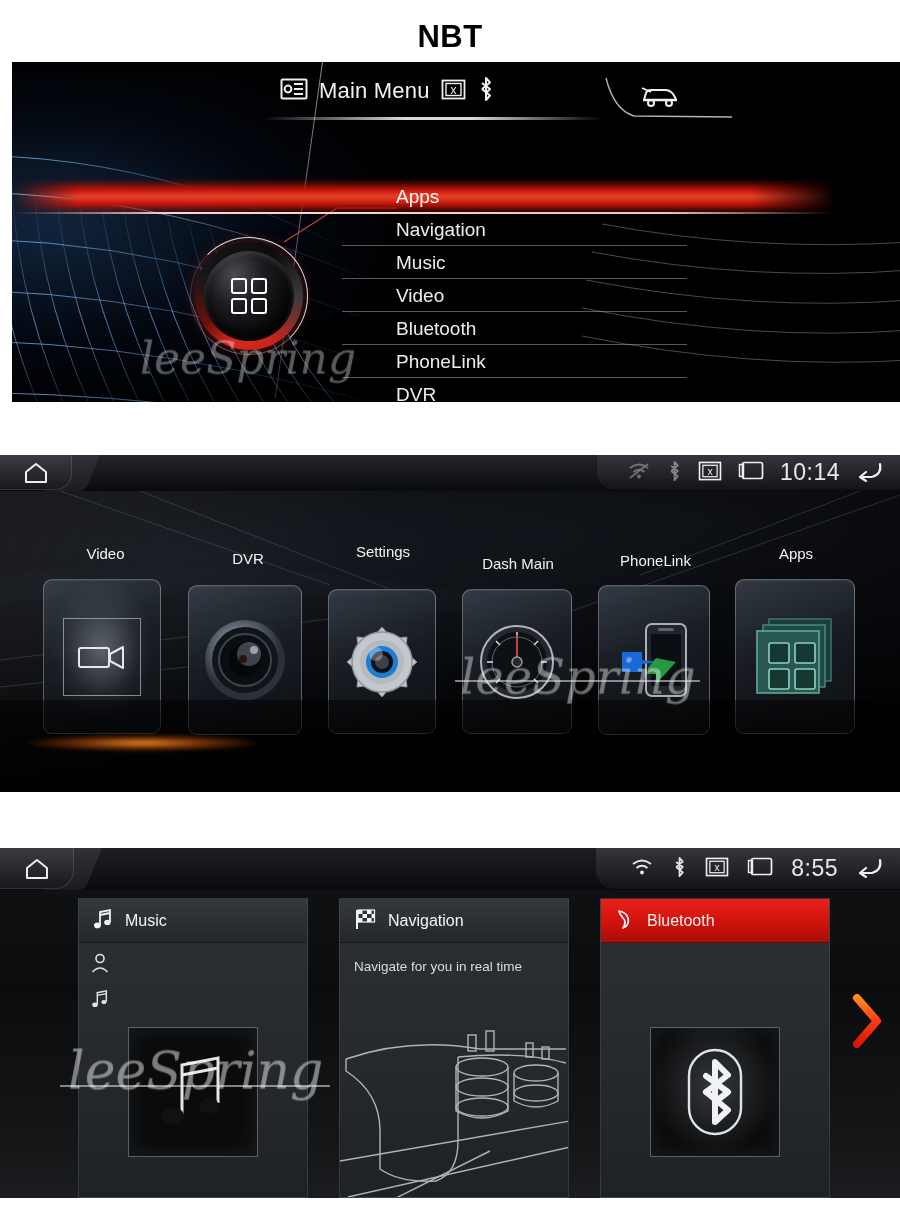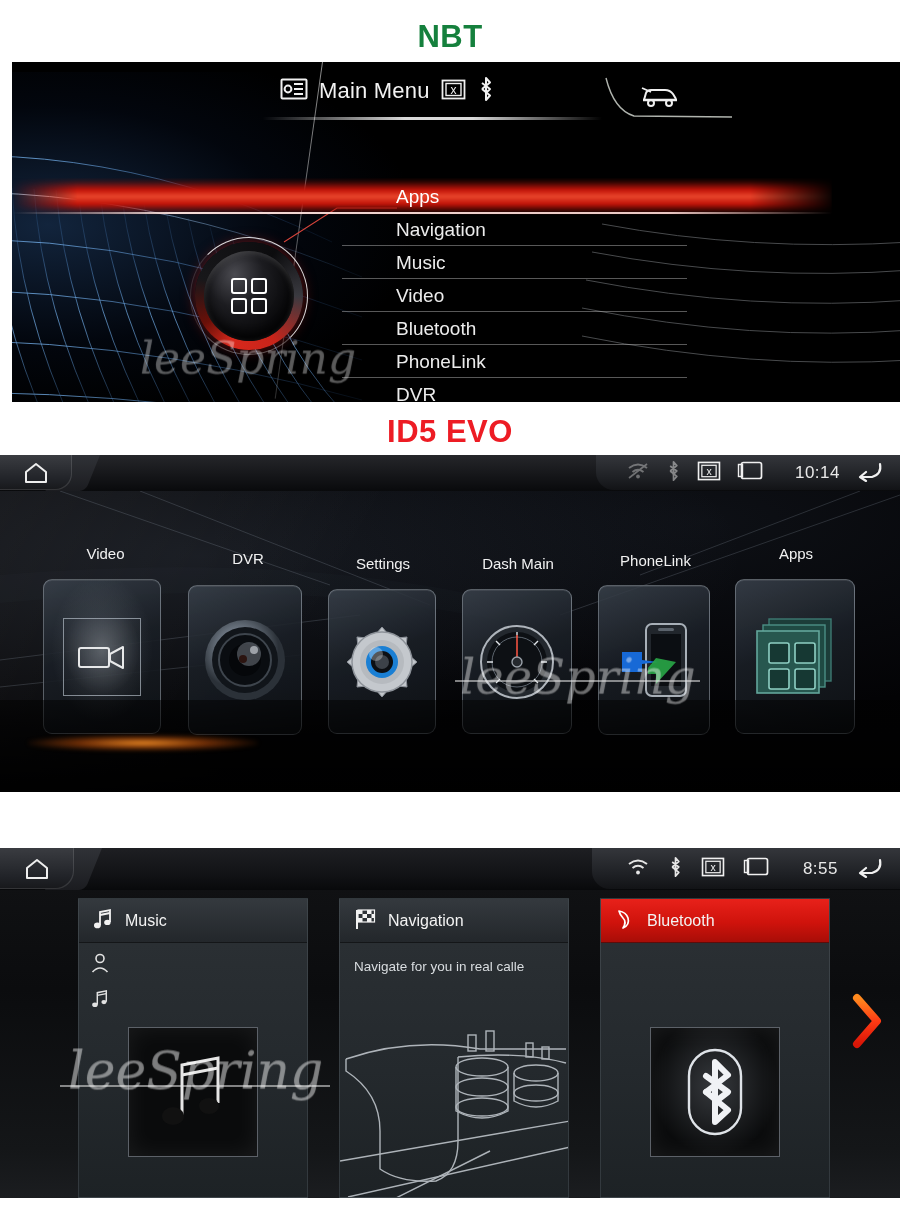--- a/index.html
+++ b/index.html
@@ -9,21 +9,21 @@
     overflow:hidden;
   }
   .page{ position:relative; width:900px; height:1211px; background:#fff; }
 
   
   .section-title{
     width:900px; text-align:center;
     font-weight:bold; letter-spacing:0.5px;
     font-family:"Liberation Sans", sans-serif;
   }
-  .t-nbt{ position:absolute; left:0; top:18px; height:38px; line-height:38px; font-size:31px; color:#15803d; }
+  .t-nbt{ position:absolute; left:0; top:18px; height:38px; line-height:38px; font-size:31px; color:#000000; }
   .t-id5{ position:absolute; left:0; top:413px; height:38px; line-height:38px; font-size:31px; color:#ed1c24; }
   .t-id6{ position:absolute; left:0; top:807px; height:38px; line-height:38px; font-size:31px; color:#ed1c24; }
 
   
   .nbt{
     position:absolute; left:12px; top:62px; width:900px; height:340px;
     background:#000; overflow:hidden;
   }
   .nbt-bgglow{
     position:absolute; left:-120px; top:10px; width:520px; height:340px;
@@ -152,21 +152,21 @@
     background:linear-gradient(to bottom,#303237,#1b1c20);
     transform:skewX(-22deg); transform-origin:top left;
     border-bottom-right-radius:6px;
   }
   .status-right{
     position:absolute; right:0; top:0; height:35px; display:flex; align-items:center; gap:16px;
     padding:0 16px 0 30px;
     background:linear-gradient(to bottom,#34363b 0%,#1e2024 65%,#121316 100%);
     border-bottom-left-radius:18px;
   }
-  .status-right .stime{ color:#e9e9e9; font-size:17px; letter-spacing:.5px;margin-left:16px; }
+  .status-right .stime{ color:#e9e9e9; font-size:23px; letter-spacing:.5px; }
 
   .id5-tiles{ position:absolute; left:0; top:40px; width:900px; height:300px; }
   .tile{ position:absolute; }
   .tile .lbl{
     position:absolute; left:0; width:100%; text-align:center;
     color:#f1f1f1; font-size:15px; white-space:nowrap;
   }
   .tile .card{
     position:absolute; left:0; border:1px solid rgba(190,200,210,.42);
     border-radius:9px;
@@ -236,21 +236,20 @@
     pointer-events:none; white-space:nowrap; z-index:9;
   }
   .strike{ position:absolute; height:2px; background:rgba(230,230,230,.55); z-index:8;}
 </style>
 </head>
 <body>
 
 <div class="page">
 
   <div class="section-title t-nbt">NBT</div>
-  <div class="section-title t-id5">ID5 EVO</div>
 
   <div class="nbt">
     <div class="nbt-bgglow"></div>
 
     <div class="globe">
       <svg width="520" height="330" viewBox="0 0 520 330">
         <defs>
           <linearGradient id="gl" x1="0" y1="0" x2="1" y2="0">
             <stop offset="0" stop-color="#5fa8ff" stop-opacity=".1"></stop>
             <stop offset=".35" stop-color="#7fc0ff" stop-opacity=".85"></stop>
@@ -489,21 +488,21 @@
             <circle cx="48" cy="48" r="26" fill="#0a0d11" stroke="#3e454d" stroke-width="2"></circle>
             <circle cx="48" cy="48" r="16" fill="#05070a"></circle>
             <circle cx="52" cy="42" r="12" fill="#b9c3cf" opacity=".33"></circle>
             <circle cx="46" cy="47" r="4" fill="#2b1410"></circle>
             <circle cx="57" cy="38" r="4" fill="#e9eef4" opacity=".55"></circle>
           </svg>
         </div>
       </div>
 
       <div class="tile" style="left:328px; top:0; width:110px;">
-        <div class="lbl" style="top:60px;text-align:center;">Settings</div>
+        <div class="lbl" style="top:48px;text-align:center;">Settings</div>
         <div class="card" style="top:94px; width:108px; height:145px;">
           <svg width="82" height="82" viewBox="0 0 82 82">
             <g fill="#c2c6cb" stroke="#8b9098" stroke-width="1">
               <path d="M41 6 l6 7 h-12 z"></path>
                 <path d="M41 76 l6 -7 h-12 z"></path>
               <path d="M6 41 l7 6 v-12 z"></path>
                 <path d="M76 41 l-7 6 v-12 z"></path>
               <path d="M16 16 l10 1 -9 9 z"></path>
                 <path d="M66 16 l-10 1 9 9 z"></path>
               <path d="M16 66 l10 -1 -9 -9 z"></path>
@@ -678,21 +677,21 @@
                 <rect x="17.5" y="6" width="3" height="4" fill="#f2f2f2"></rect>
               <rect x="4" y="10" width="4.5" height="4" fill="#f2f2f2"></rect>
                 <rect x="13" y="10" width="4.5" height="4" fill="#f2f2f2"></rect>
               <rect x="4" y="2" width="16.5" height="12" fill="none" stroke="#f2f2f2" stroke-width="1.2"></rect>
             </g>
             </svg>
         </span>
         <span>Navigation</span>
       </div>
       <div class="id6-body">
-        <div class="id6-desc">Navigate for you in real calle</div>
+        <div class="id6-desc">Navigate for you in real time</div>
         <div style="position:absolute;left:0;top:58px;width:100%;height:198px;overflow:hidden;">
           <svg width="230" height="198" viewBox="0 0 230 198">
             <g fill="none" stroke="#c6ccd2" stroke-width="1.4" opacity=".85">
               <path d="M6 58 Q70 36 140 48 L226 48"></path>
               <path d="M6 58 L6 70 Q40 92 40 130 L40 168 Q60 182 96 180 Q118 172 118 140 L118 56"></path>
               <path d="M118 56 Q180 50 226 62"></path>
               <ellipse cx="142" cy="66" rx="26" ry="9"></ellipse>
               <ellipse cx="142" cy="86" rx="26" ry="9"></ellipse>
               <ellipse cx="142" cy="106" rx="26" ry="9"></ellipse>
               <path d="M116 66 L116 110 Q142 124 168 110 L168 66"></path>

